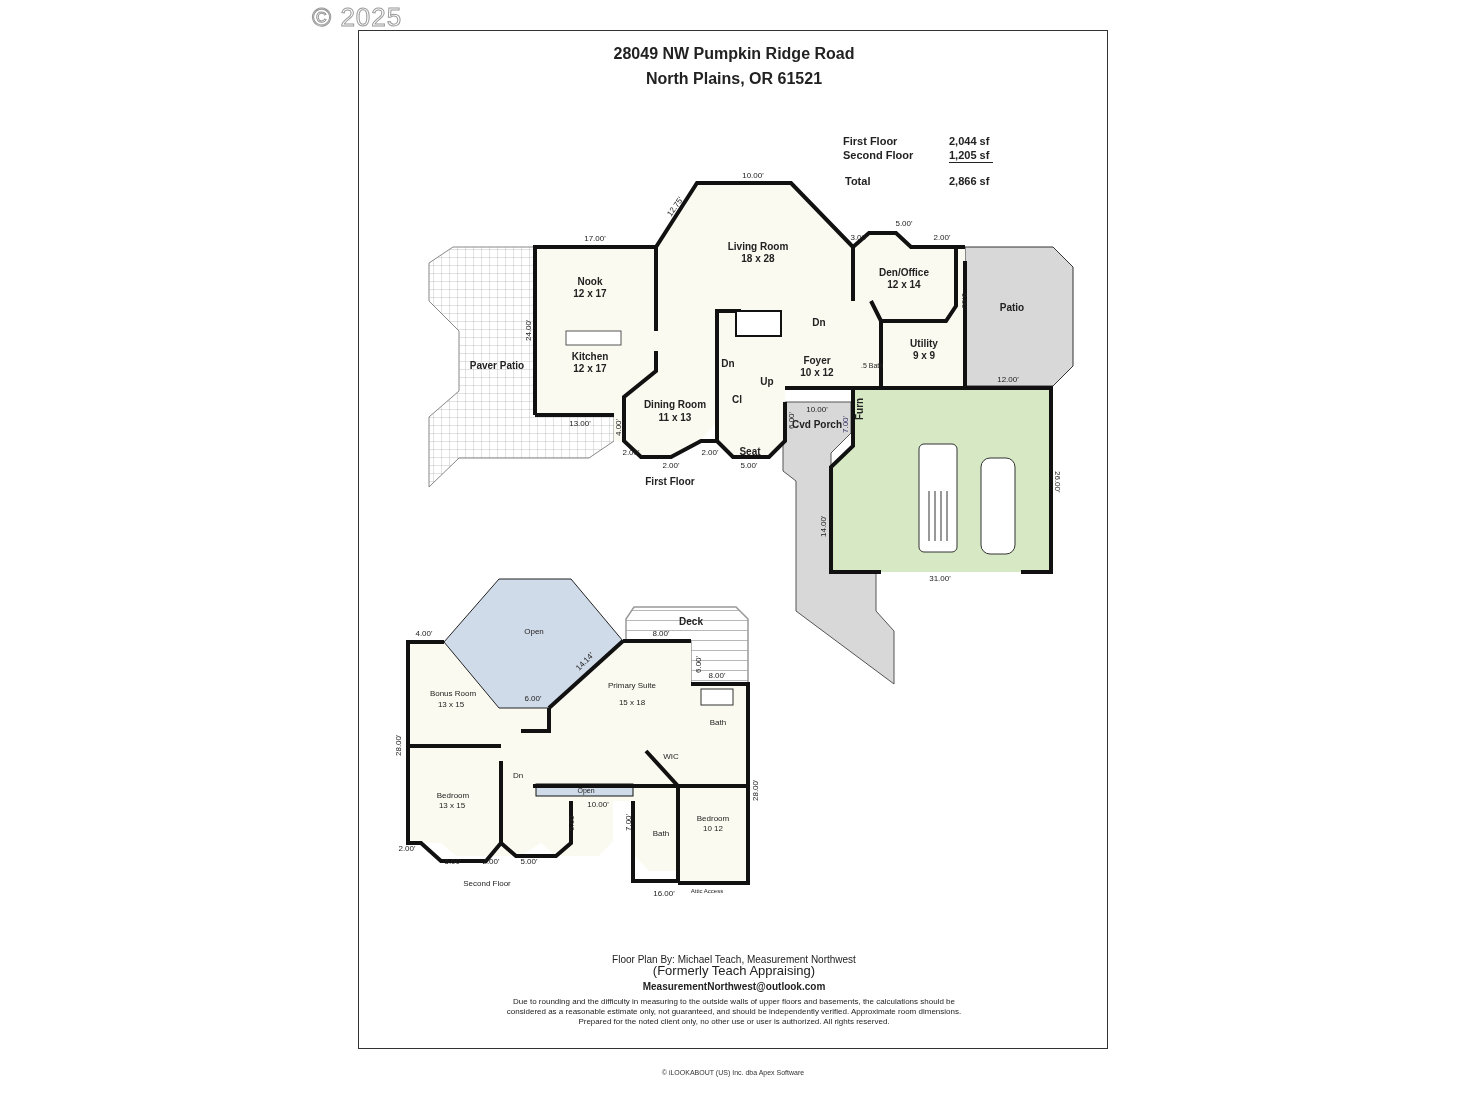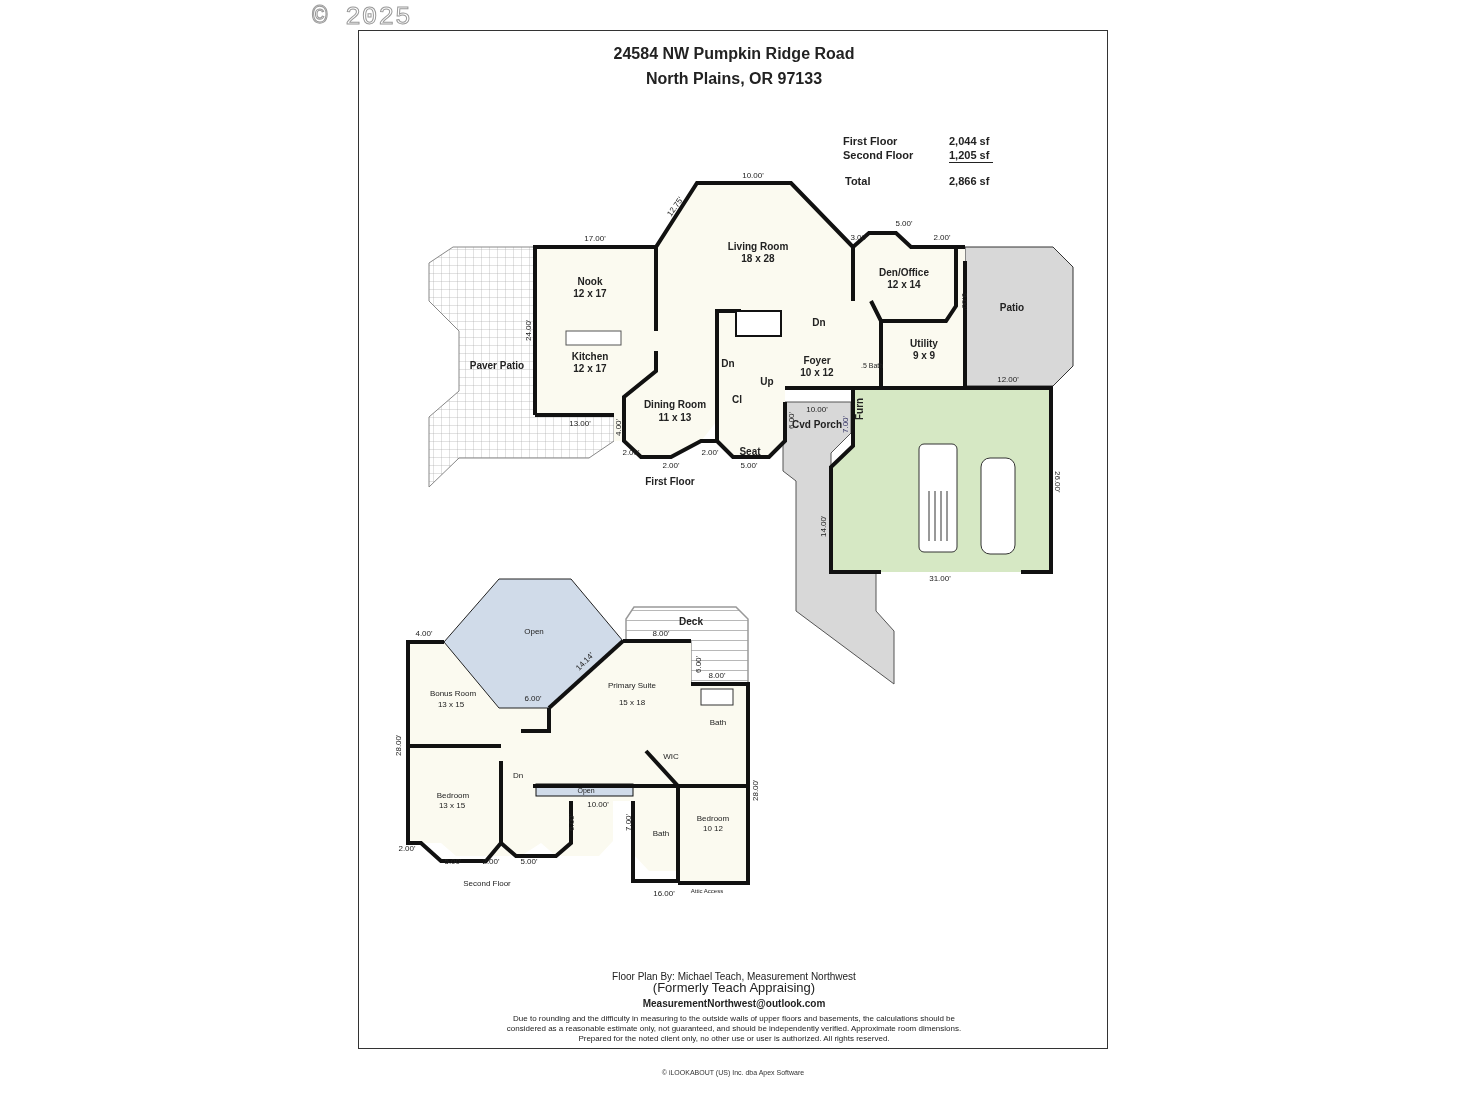--- a/index.html
+++ b/index.html
@@ -1,39 +1,39 @@
 <!DOCTYPE html>
 <html><head>
 <meta charset="utf-8">
 <style>
   html,body{margin:0;padding:0;background:#fff;}
   body{width:1466px;height:1100px;position:relative;overflow:hidden;font-family:"Liberation Sans",sans-serif;}
-  .wm{position:absolute;left:312px;top:2px;font-family:Liberation Mono, monospace;font-size:26px;color:#fff;-webkit-text-stroke:1px #999;letter-spacing:1px;}
+  .wm{position:absolute;left:312px;top:2px;font-family:Liberation Sans, sans-serif;font-size:26px;color:#fff;-webkit-text-stroke:1px #999;letter-spacing:1px;}
   .sheet{position:absolute;left:358px;top:30px;width:750px;height:1019px;border:1px solid #333;box-sizing:border-box;}
   svg{position:absolute;left:0;top:0;}
   .t{font-family:"Liberation Sans",sans-serif;fill:#222;}
   .title{position:absolute;left:0;width:750px;text-align:center;font-weight:bold;font-size:16px;color:#222;}
   .area{position:absolute;left:484px;top:104px;font-size:11px;font-weight:bold;color:#222;}
   .area .r{display:flex;height:14px;}
   .area .k{width:106px;}
-  .credits{position:absolute;left:140px;top:923px;width:470px;text-align:center;color:#222;margin-top:17px;}
+  .credits{position:absolute;left:140px;top:923px;width:470px;text-align:center;color:#222;}
   .credits .a{font-size:10px;}
   .credits .b{font-size:13px;margin-top:-2px;}
   .credits .c{font-size:10px;font-weight:bold;margin-top:3px;}
   .credits .d{font-size:8px;text-align:center;margin-top:5px;line-height:10px;}
   .foot{position:absolute;left:0;width:1466px;top:1069px;text-align:center;font-size:7px;color:#333;}
 </style>
 </head>
 <body>
 
 <div class="wm">© 2025</div>
 
 <div class="sheet">
-  <div class="title" style="top:14px">24584 NW Pumpkin Ridge Road</div>
-  <div class="title" style="top:39px">North Plains, OR 97133</div>
+  <div class="title" style="top:14px">28049 NW Pumpkin Ridge Road</div>
+  <div class="title" style="top:39px">North Plains, OR 61521</div>
 
   <div class="area">
     <div class="r">
         <span class="k">First Floor</span>
         <span>2,044 sf</span>
       </div>
     <div class="r">
         <span class="k">Second Floor</span>
         <span style="border-bottom:1px solid #222;padding-right:4px">1,205 sf</span>
       </div>

